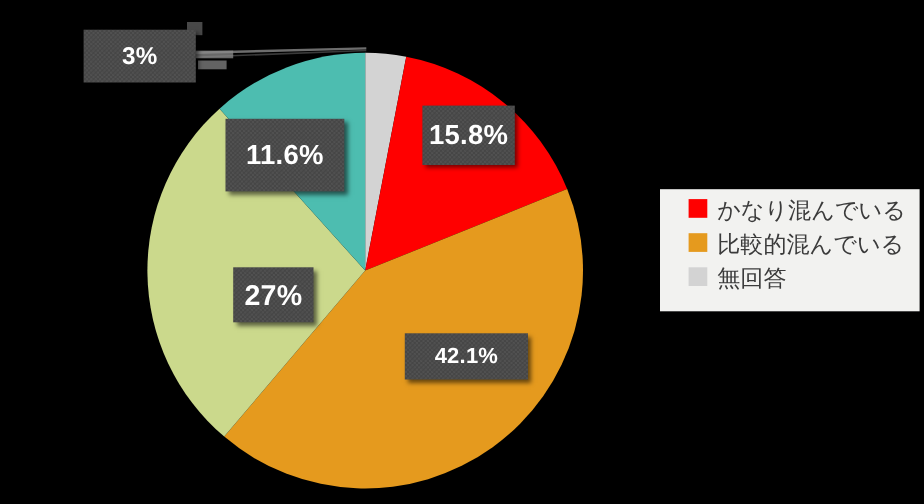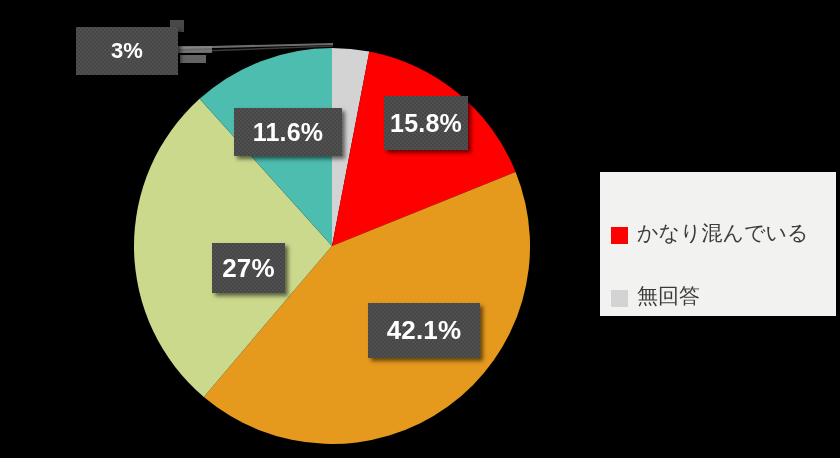--- a/index.html
+++ b/index.html
@@ -25,40 +25,39 @@
     background-position:0 0, 2px 2px;
     color:#ffffff;
     font-weight:bold;
     display:flex;align-items:center;justify-content:center;
     box-shadow:3px 3px 4px rgba(0,0,0,.55);
     letter-spacing:.2px;
     white-space:nowrap;
     box-sizing:border-box;
   }
   .dl-158{left:384px;top:96px;width:84px;height:54px;font-size:25px;}
-  .dl-421{left:368px;top:303px;width:112px;height:55px;font-size:26px;}
+  .dl-421{left:368px;top:303px;width:112px;height:42px;font-size:20px;}
   .dl-27 {left:212px;top:243px;width:73px;height:50px;font-size:26px;}
-  .dl-116{left:205px;top:108px;width:108px;height:48px;font-size:25px;margin-left:29px;}
+  .dl-116{left:205px;top:108px;width:108px;height:66px;font-size:25px;}
   .dl-3  {left:76px;top:27px;width:102px;height:48px;font-size:22px;}
 
   
   #leader-line{position:absolute;left:0;top:0;pointer-events:none;}
 
   
   #legend{
     position:absolute;left:600px;top:172px;width:236px;
     background:#F2F2F0;
     padding:9px 0 9px 0;
     box-sizing:border-box;
   }
   .legend-row{
-    display:flex;align-items:flex-end;
+    display:flex;align-items:flex-start;
     height:31px;
-    padding-left:11px;
-    margin-top:32px;
+    padding-left:26px;
   }
   .swatch{
     width:17px;height:17px;flex:0 0 17px;margin-right:9px;display:block;
   }
   .legend-label{
     font-size:21px;color:#3b3b3b;line-height:1;
     font-family:"DejaVu Sans","Liberation Sans",sans-serif;
     white-space:nowrap;
   }
 </style>
@@ -95,20 +94,24 @@
 
   <div class="data-label dl-3">3%</div>
 
   <div id="legend">
 
     <div class="legend-row">
       <span class="swatch" style="background: rgb(255, 0, 0);"></span>
       <span class="legend-label">かなり混んでいる</span>
     </div>
 
+    <div class="legend-row">
+      <span class="swatch" style="background: rgb(229, 154, 30);"></span>
+      <span class="legend-label">比較的混んでいる</span>
+    </div>
 
 
 
     <div class="legend-row">
       <span class="swatch" style="background: rgb(211, 211, 211);"></span>
       <span class="legend-label">無回答</span>
     </div>
 
   </div>
 

